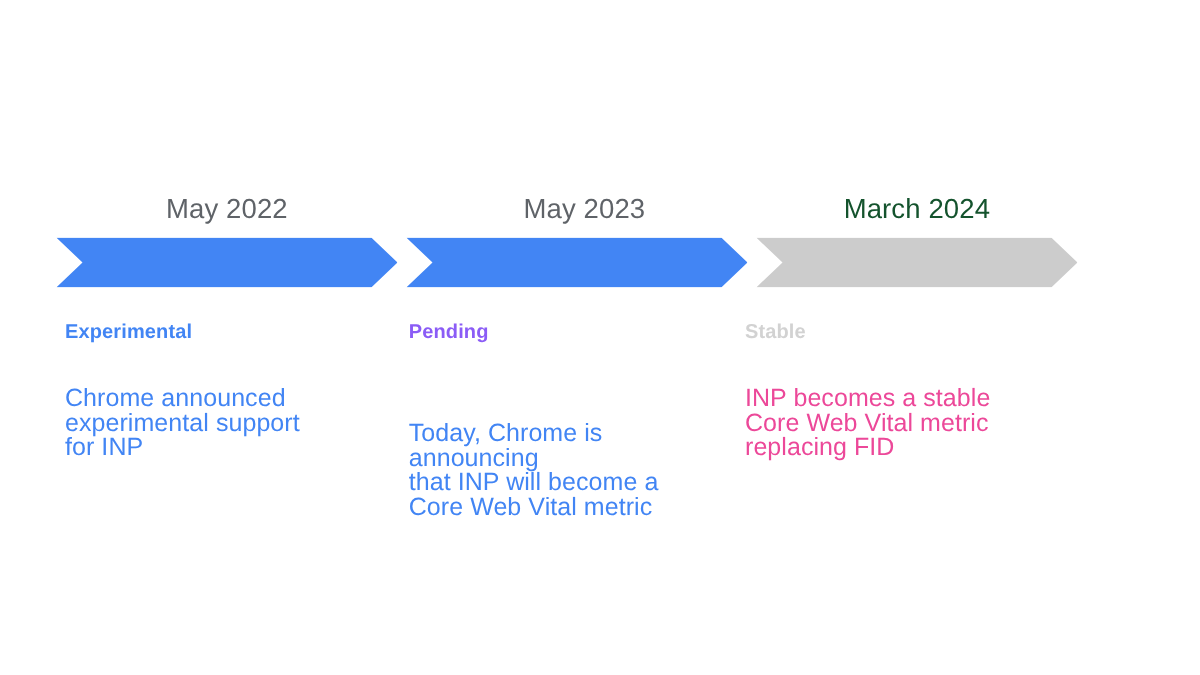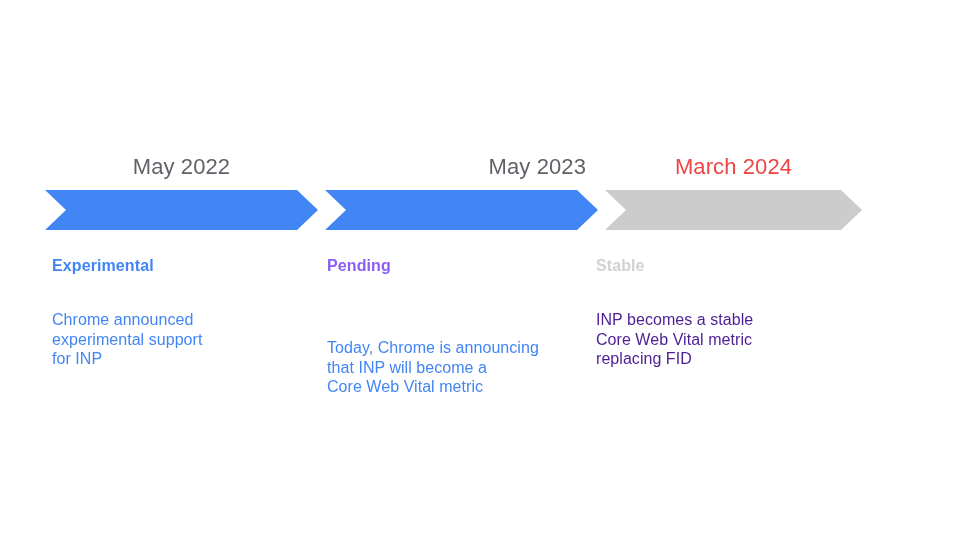--- a/index.html
+++ b/index.html
@@ -45,33 +45,33 @@
     height: 26px;
     line-height: 26px;
     font-size: 16px;
     font-weight: bold;
     letter-spacing: 0.1px;
     white-space: nowrap;
   }
   .stage-desc {
     position: absolute;
     top: 310px;
-    font-size: 16px;
+    font-size: 20px;
     font-weight: 400;
     line-height: 19.5px;
     letter-spacing: 0.05px;
     white-space: pre-line;
   }
   
   #stage-experimental .stage-date { left: 45px;  width: 273px; text-align: center; }
   #stage-experimental .stage-bar  { left: 45px;  width: 273px; }
   #stage-experimental .stage-title{ left: 52px; }
   #stage-experimental .stage-desc { left: 52px;  width: 250px; }
   
-  #stage-pending .stage-date { left: 313px; width: 273px; text-align: right; }
+  #stage-pending .stage-date { left: 331px; width: 273px; }
   #stage-pending .stage-bar  { left: 325px; width: 273px; }
   #stage-pending .stage-title{ left: 327px; }
   #stage-pending .stage-desc { left: 327px; width: 260px; }
   
   #stage-stable .stage-date { left: 605px; width: 257px; }
   #stage-stable .stage-bar  { left: 605px; width: 257px; }
   #stage-stable .stage-title{ left: 596px; }
   #stage-stable .stage-desc { left: 596px; width: 250px; }
 
   .chevron {
@@ -108,23 +108,23 @@
     <div class="stage-bar">
       <div class="chevron" style="background: rgb(66, 133, 244);"></div>
     </div>
     <div class="stage-title" style="color: #8b5cf6;">Pending</div>
     <div class="stage-desc" style="color: rgb(66, 133, 244); margin-top: 28px;">Today, Chrome is announcing
 that INP will become a
 Core Web Vital metric</div>
   </div>
 
   <div class="stage" id="stage-stable">
-    <div class="stage-date" style="color: #ef4444;">March 2024</div>
+    <div class="stage-date" style="color: #14532d;">March 2024</div>
     <div class="stage-bar">
       <div class="chevron" style="background: rgb(204, 204, 204);"></div>
     </div>
     <div class="stage-title" style="color: rgb(210, 210, 210); text-align: center;">Stable</div>
-    <div class="stage-desc" style="color: #4c1d95;">INP becomes a stable
+    <div class="stage-desc" style="color: #ec4899;">INP becomes a stable
 Core Web Vital metric
 replacing FID</div>
   </div>
 
 </div>
 
 </body></html>

